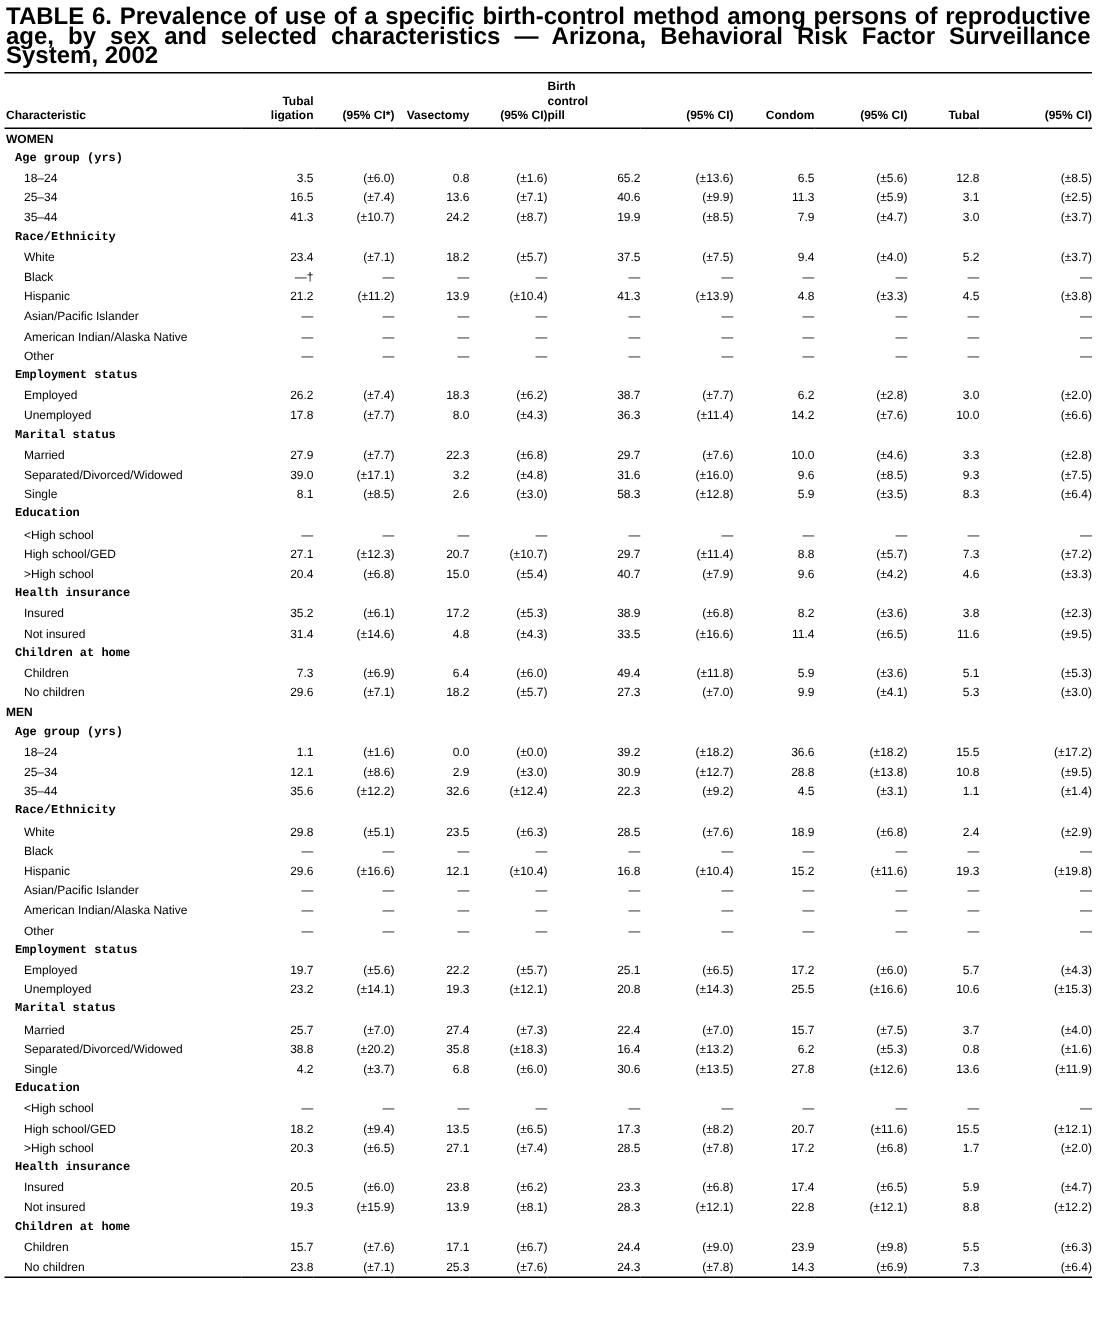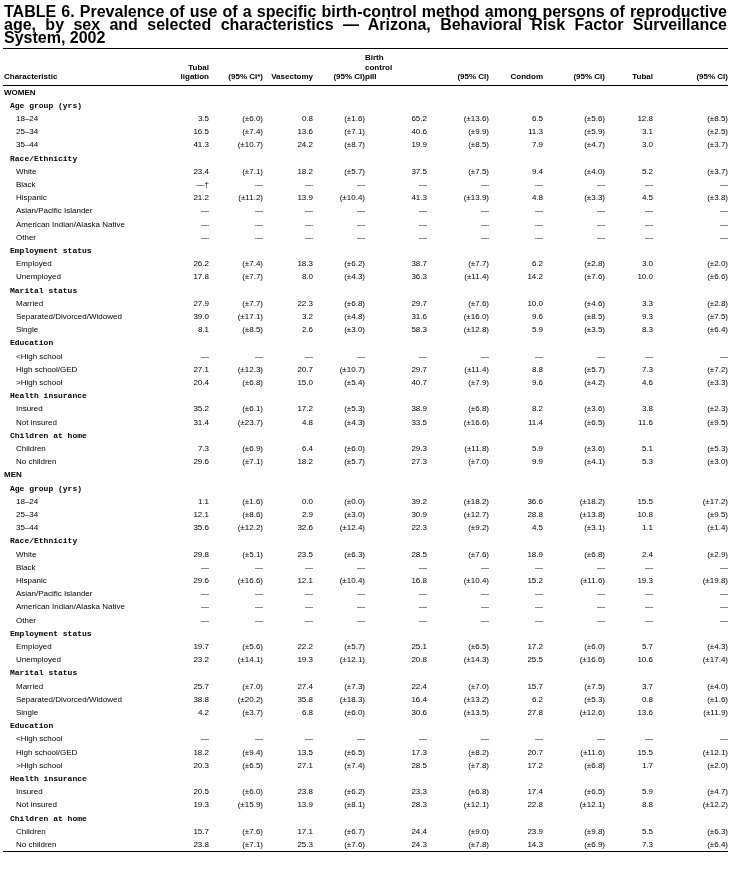--- a/index.html
+++ b/index.html
@@ -347,40 +347,40 @@
           <td class="num-cell">38.9</td>
           <td class="num-cell">(±6.8)</td>
           <td class="num-cell">8.2</td>
           <td class="num-cell">(±3.6)</td>
           <td class="num-cell">3.8</td>
           <td class="num-cell">(±2.3)</td>
         </tr>
         <tr>
           <td class="row-label">Not insured</td>
           <td class="num-cell">31.4</td>
-          <td class="num-cell">(±23.7)</td>
+          <td class="num-cell">(±14.6)</td>
           <td class="num-cell">4.8</td>
           <td class="num-cell">(±4.3)</td>
           <td class="num-cell">33.5</td>
           <td class="num-cell">(±16.6)</td>
           <td class="num-cell">11.4</td>
           <td class="num-cell">(±6.5)</td>
           <td class="num-cell">11.6</td>
           <td class="num-cell">(±9.5)</td>
         </tr>
         <tr>
           <td colspan="11" class="group-label">Children at home</td>
         </tr>
         <tr>
           <td class="row-label">Children</td>
           <td class="num-cell">7.3</td>
           <td class="num-cell">(±6.9)</td>
           <td class="num-cell">6.4</td>
           <td class="num-cell">(±6.0)</td>
-          <td class="num-cell">29.3</td>
+          <td class="num-cell">49.4</td>
           <td class="num-cell">(±11.8)</td>
           <td class="num-cell">5.9</td>
           <td class="num-cell">(±3.6)</td>
           <td class="num-cell">5.1</td>
           <td class="num-cell">(±5.3)</td>
         </tr>
         <tr>
           <td class="row-label">No children</td>
           <td class="num-cell">29.6</td>
           <td class="num-cell">(±7.1)</td>
@@ -539,21 +539,21 @@
           <td class="row-label">Unemployed</td>
           <td class="num-cell">23.2</td>
           <td class="num-cell">(±14.1)</td>
           <td class="num-cell">19.3</td>
           <td class="num-cell">(±12.1)</td>
           <td class="num-cell">20.8</td>
           <td class="num-cell">(±14.3)</td>
           <td class="num-cell">25.5</td>
           <td class="num-cell">(±16.6)</td>
           <td class="num-cell">10.6</td>
-          <td class="num-cell">(±17.4)</td>
+          <td class="num-cell">(±15.3)</td>
         </tr>
         <tr>
           <td colspan="11" class="group-label">Marital status</td>
         </tr>
         <tr>
           <td class="row-label">Married</td>
           <td class="num-cell">25.7</td>
           <td class="num-cell">(±7.0)</td>
           <td class="num-cell">27.4</td>
           <td class="num-cell">(±7.3)</td>

